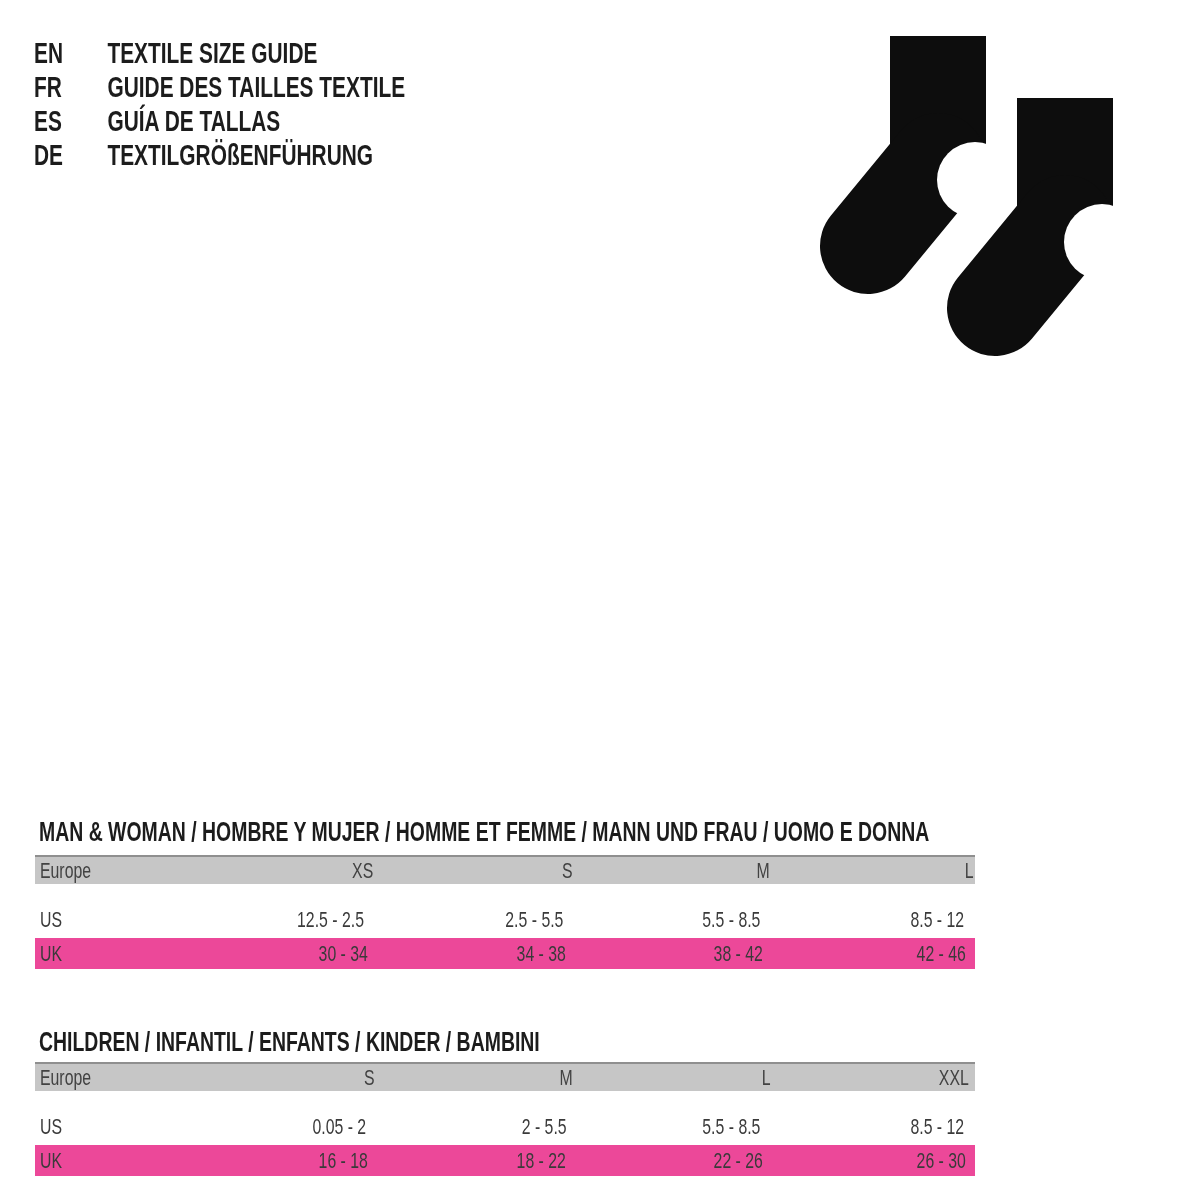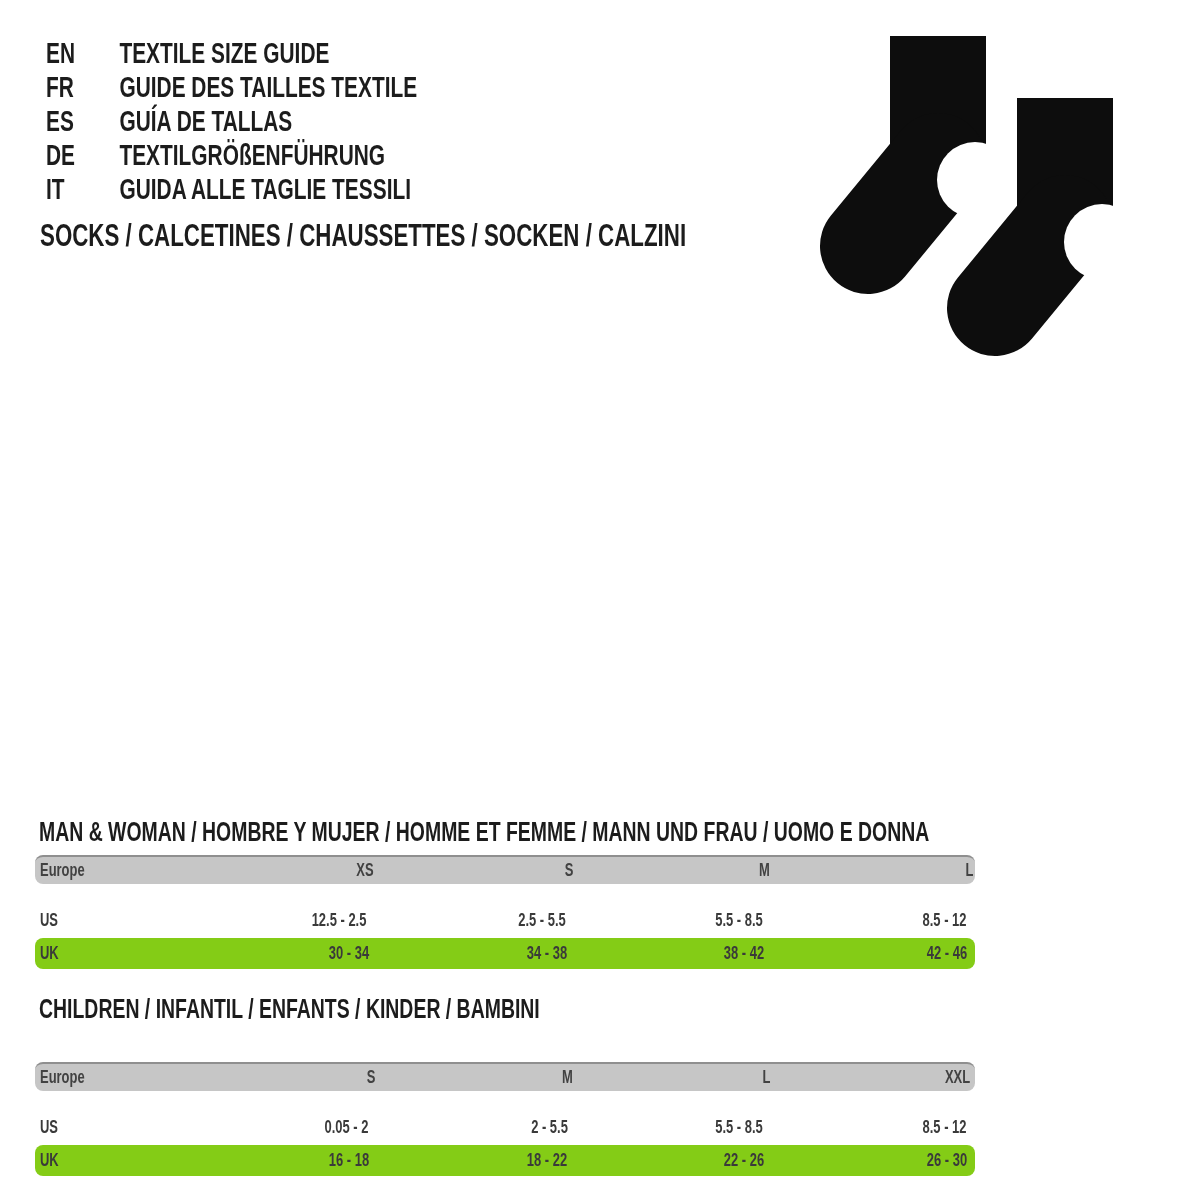--- a/index.html
+++ b/index.html
@@ -6,42 +6,42 @@
   .canvas{
     position:relative;width:1200px;height:1200px;background:#ffffff;overflow:hidden;
     font-family:"Liberation Sans","DejaVu Sans",sans-serif;
     color:#1c1c1c;
   }
   
   .cond{display:inline-block;transform:scaleX(0.72);transform-origin:0 50%;white-space:nowrap;}
   .cond-c{display:inline-block;transform:scaleX(0.72);transform-origin:50% 50%;white-space:nowrap;}
 
   
-  .lang-list{position:absolute;left:46px;top:36px;}
+  .lang-list{position:absolute;left:34px;top:36px;}
   .lang-row{height:34px;line-height:34px;font-size:29px;font-weight:bold;}
   .lang-code{display:inline-block;width:102px;}
 
   
   .subtitle{position:absolute;left:40px;top:220px;font-size:31px;font-weight:bold;line-height:31px;}
 
   
   .socks{position:absolute;left:815px;top:28px;}
 
   
   .caption{position:absolute;left:39px;font-size:27px;font-weight:bold;line-height:27px;}
   .caption1{top:819px;}
-  .caption2{top:996px;}
+  .caption2{top:1029px;}
   .size-table{position:absolute;left:35px;width:940px;}
   .table1{top:855px;}
   .table2{top:1062px;}
   .t-row{display:grid;grid-template-columns:145px 197px 198px 197px 203px;align-items:center;
-         font-size:18px;font-weight:bold;color:#3a3a3a;border-radius:8px;}
+         font-size:22px;font-weight:normal;color:#3a3a3a;}
   .t-header{height:29px;background:#c6c6c6;border-top:2px solid #8f8f8f;box-sizing:border-box;color:#424242;}
   .t-data-odd{height:32px;background:#ffffff;margin-top:20px;}
-  .t-data-even{height:31px;background:#84cc16;margin-top:2px;}
+  .t-data-even{height:31px;background:#ec4899;margin-top:2px;}
   .t-cell{text-align:right;overflow:visible;}
   .t-cell-first{text-align:left;padding-left:5px;}
 </style>
 </head>
 <body>
 
 <div class="canvas">
 
   <div class="lang-list">
     <div class="lang-row">
@@ -57,30 +57,22 @@
     <div class="lang-row">
       <span class="cond">
         <span class="lang-code">ES</span><span>GUÍA DE TALLAS</span>
       </span>
     </div>
     <div class="lang-row">
       <span class="cond">
         <span class="lang-code">DE</span><span>TEXTILGRÖßENFÜHRUNG</span>
       </span>
     </div>
-    <div class="lang-row">
-      <span class="cond">
-        <span class="lang-code">IT</span><span>GUIDA ALLE TAGLIE TESSILI</span>
-      </span>
-    </div>
   </div>
 
-  <div class="subtitle">
-    <span class="cond">SOCKS / CALCETINES / CHAUSSETTES / SOCKEN / CALZINI</span>
-  </div>
 
   <svg class="socks" width="340" height="332" viewBox="0 0 340 332" aria-hidden="true">
 
     <rect x="75" y="8" width="96" height="150" fill="#0d0d0d"></rect>
     <line x1="123" y1="133" x2="53" y2="218" stroke="#0d0d0d" stroke-width="96" stroke-linecap="round"></line>
     <circle cx="160" cy="152" r="38" fill="#ffffff"></circle>
 
     <rect x="202" y="70" width="96" height="150" fill="#0d0d0d"></rect>
     <line x1="250" y1="195" x2="180" y2="280" stroke="#0d0d0d" stroke-width="96" stroke-linecap="round"></line>
     <circle cx="287" cy="214" r="38" fill="#ffffff"></circle>

